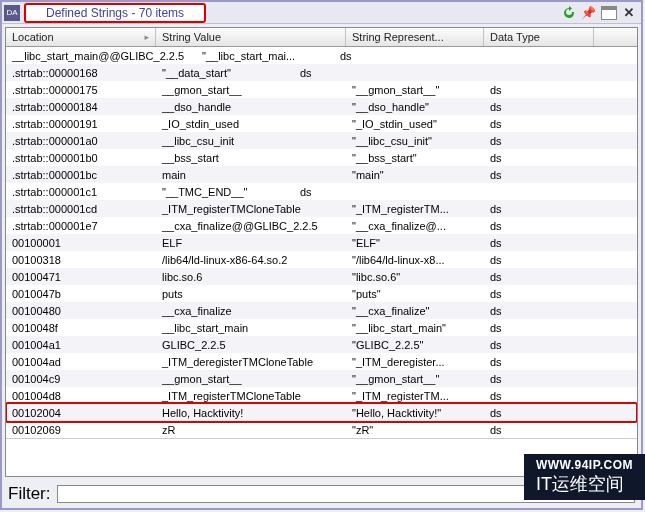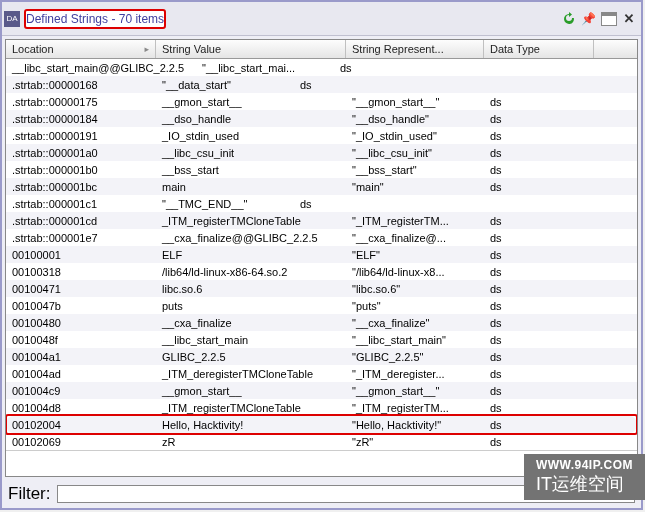--- a/index.html
+++ b/index.html
@@ -1,19 +1,19 @@
 <!DOCTYPE html>
 <html><head>
   <meta charset="utf-8">
   <style>
     * { box-sizing: border-box; margin: 0; padding: 0; }
     body { font-family: Tahoma, Arial, sans-serif; font-size: 11px; background: #f0f0f0; width: 645px; height: 512px; overflow: hidden; position: relative; }
     .panel { border: 2px solid #9a9aca; background: #eeeef5; width: 643px; height: 510px; display: flex; flex-direction: column; }
-    .titlebar { display: flex; align-items: center; height: 34px; background: #e8e8f0; border-bottom: 1px solid #c0c0d0; padding: 0 2px; }
-    .title-text { background: #fff; border: 2px solid #d00; border-radius: 3px; padding: 1px 0; color: #4040a0; font-weight: normal; font-size: 12px; }
+    .titlebar { display: flex; align-items: center; height: 22px; background: #e8e8f0; border-bottom: 1px solid #c0c0d0; padding: 0 2px; }
+    .title-text { background: #fff; border: 2px solid #d00; border-radius: 3px; padding: 1px 20px; color: #4040a0; font-weight: normal; font-size: 12px; }
     .title-icon { width: 16px; height: 16px; background: #5a5a8a; color: #fff; font-size: 8px; display: flex; align-items: center; justify-content: center; margin-right: 4px; }
     .title-spacer { flex: 1; }
     .title-btn { width: 18px; height: 16px; display: flex; align-items: center; justify-content: center; margin: 0 1px; cursor: pointer; }
     .title-btn.refresh { color: #2a9d2a; }
     .title-btn.pin { color: #555; font-size: 12px; }
     .title-btn.window { border: 1px solid #888; width: 16px; height: 14px; background: #fff; position: relative; }
     .title-btn.window::before { content: ''; position: absolute; top: 0; left: 0; right: 0; height: 3px; background: #888; }
     .title-btn.close { color: #333; font-size: 13px; font-weight: bold; }
     .table-container { flex: 1; background: #fff; margin: 3px; border: 1px solid #888; overflow-y: auto; }
     .thead { display: flex; background: linear-gradient(#fdfdfd, #e5e5e5); border-bottom: 1px solid #999; }
@@ -27,21 +27,21 @@
     .tr { display: flex; height: 17px; align-items: center; }
     .tr:nth-child(odd) { background: #fff; }
     .tr:nth-child(even) { background: #f3f3f8; }
     .tr.highlighted { position: relative; border-radius: 8px; }
     .tr.highlighted::after { content: ''; position: absolute; left: -1px; right: -1px; top: -2px; bottom: -2px; border: 2px solid #d00; border-radius: 3px; pointer-events: none; }
     .td { padding: 1px 6px; white-space: nowrap; overflow: hidden; text-overflow: ellipsis; font-size: 11px; color: #000; }
     .scrolldown-hint { height: 14px; border-top: 1px solid #ccc; }
     .filter-bar { display: flex; align-items: center; padding: 4px 6px; background: #eeeef5; }
     .filter-label { margin-right: 6px; font-size: 17px; }
     .filter-input { flex: 1; height: 18px; border: 1px solid #888; background: #fff; padding: 0 4px; font-size: 11px; }
-    .watermark { position: absolute; right: 0; bottom: 12px; background: #737373; color: #fff; padding: 4px 12px; font-family: Arial; }
+    .watermark { position: absolute; right: 0; bottom: 12px; background: #0f172a; color: #fff; padding: 4px 12px; font-family: Arial; }
     .wm-url { font-size: 12px; font-weight: bold; letter-spacing: 0.5px; }
     .wm-cn { font-size: 18px; font-weight: normal; }
     ::-webkit-scrollbar { width: 16px; }
     ::-webkit-scrollbar-track { background: #eee; border-left: 1px solid #ccc; }
     ::-webkit-scrollbar-thumb { background: #c5c5d5; border: 1px solid #999; }
   </style>
 </head>
 <body>
 
 <div class="panel">

